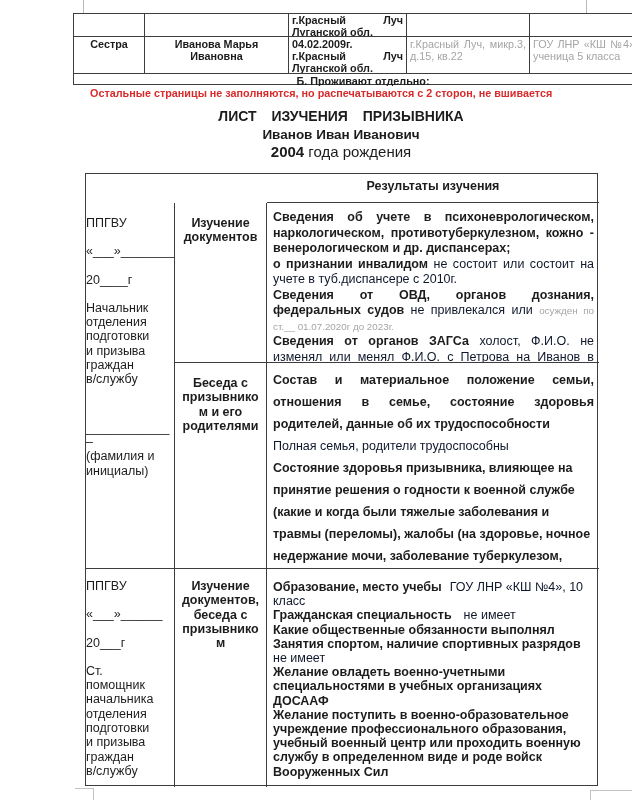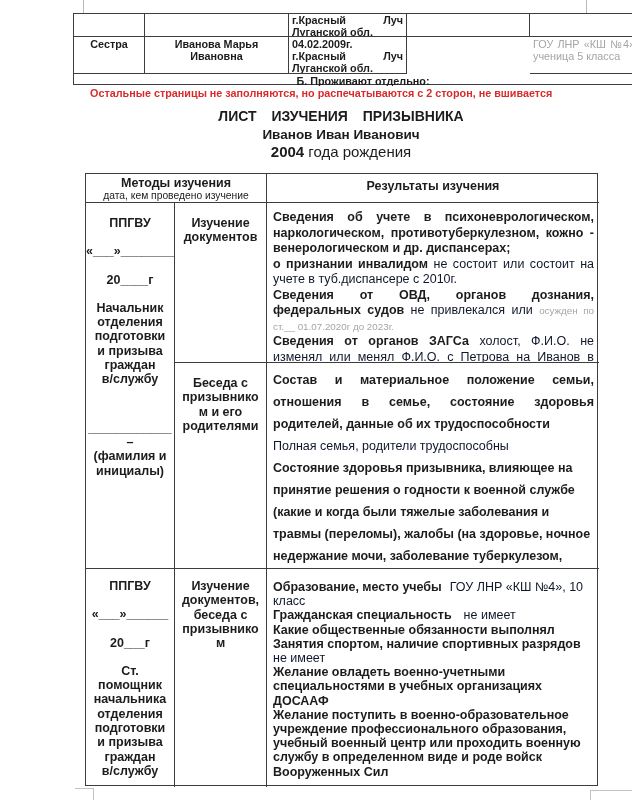--- a/index.html
+++ b/index.html
@@ -63,21 +63,21 @@
 
   .c1s1 { left:0; top:29px;  width:89px; height:366px; }
   .c2a  { left:89px; top:29px;  width:92px; height:160px; }
   .c3a  { left:181px; top:29px; width:332px; height:160px; }
   .c2b  { left:89px; top:189px; width:92px; height:206px; }
   .c3b  { left:181px; top:189px; width:332px; height:206px; }
   .c1s2 { left:0; top:395px; width:89px; height:218px; }
   .c2s2 { left:89px; top:395px; width:92px; height:218px; }
   .c3s2 { left:181px; top:395px; width:332px; height:218px; }
 
-  .off { text-align:center; font-weight:700; font-size:12.5px; line-height:14.3px; padding-top:13px; }
+  .off { text-align:left; font-weight:400; font-size:12.5px; line-height:14.3px; padding-top:13px; }
   .off.tight { padding-top:10px; }
   .off .blk { margin-bottom:14px; }
   .off .sign { margin-top:34px; }
   .method { text-align:center; font-weight:700; font-size:12.5px; line-height:14.3px; padding-top:13px; }
 
   .res { font-size:12.5px; padding:7px 5px 13px 6px; }
   .res .para { font-weight:700; }
   .res .g  { color:#0f172a; font-weight:400; }
   .res .gs { color:#a5a5a5; font-weight:400; font-size:9.8px; }
   .res .jus { text-align:justify; }
@@ -96,39 +96,36 @@
 <div class="tt">
   <div class="cell r1 c1 br bb"></div>
   <div class="cell r1 c2 br bb"></div>
   <div class="cell r1 c3 br bb bold jus">г.Красный Луч Луганской обл.</div>
   <div class="cell r1 c4 br bb"></div>
   <div class="cell r1 c5 bb"></div>
 
   <div class="cell r2 c1 br bb bold">Сестра</div>
   <div class="cell r2 c2 br bb bold">Иванова Марья Ивановна</div>
   <div class="cell r2 c3 br bb bold jus">04.02.2009г. г.Красный Луч Луганской обл.</div>
+  <div class="cell r2 c4 br bb gray jus">г.Красный Луч, микр.3, д.15, кв.22</div>
   <div class="cell r2 c5 bb gray jus">ГОУ ЛНР «КШ №4», ученица 5 класса</div>
 
   <div class="cell r3">Б. Проживают отдельно:</div>
 </div>
 
 <div class="red-note">Остальные страницы не заполняются, но распечатываются с 2 сторон, не вшивается</div>
 
 <div class="title-block">
   <div class="t1">ЛИСТ ИЗУЧЕНИЯ ПРИЗЫВНИКА</div>
   <div class="t2">Иванов Иван Иванович</div>
   <div class="t3"><span class="b">2004</span> <span>года рождения</span></div>
 </div>
 
 <div class="mt">
 
-  <div class="cell hA br bb">
-    <div class="h-main">Методы изучения</div>
-    <div class="h-sub">дата, кем проведено изучение</div>
-  </div>
   <div class="cell hB bb">Результаты изучения</div>
 
   <div class="cell c1s1 br bb off">
     <div class="blk">ППГВУ</div>
     <div class="blk">«___»________</div>
     <div class="blk">20____г</div>
     <div>
       <div>Начальник</div>
       <div>отделения</div>
       <div>подготовки</div>

